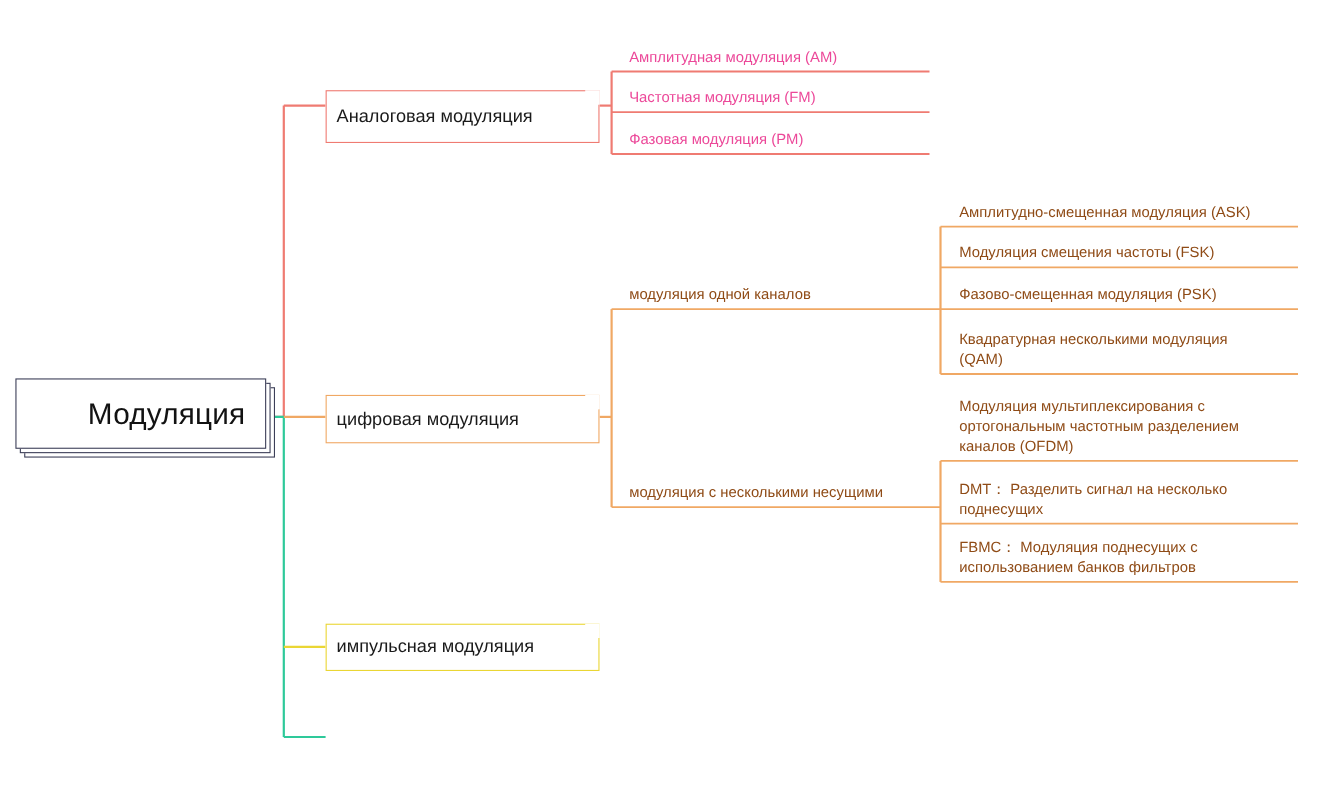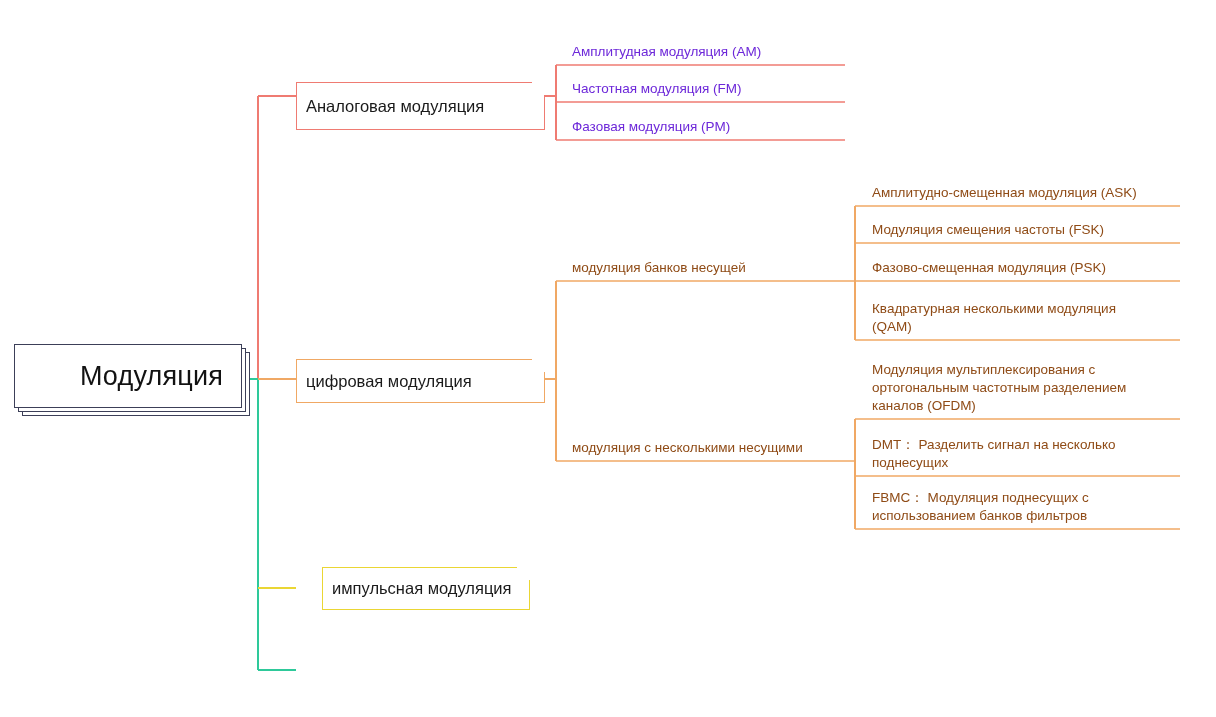--- a/index.html
+++ b/index.html
@@ -100,21 +100,21 @@
     font-size: 13.5px;
     line-height: 18px;
     z-index: 4;
     background: transparent;
   }
   .leaf span.txt {
     display: block;
     white-space: pre-line;
   }
 
-  .t-red  { color: #6d28d9; }
+  .t-red  { color: #ec4899; }
   .t-org  { color: #8f4b16; }
 </style>
 </head>
 <body>
 
 <div id="canvas">
 
   <svg id="lines" viewBox="0 0 1216 717" width="1216" height="717" fill="none">
 
     <path d="M246 379 H258 V96" stroke="#ef7b72" stroke-width="2" fill="none"></path>
@@ -172,21 +172,21 @@
   <div class="leaf t-red" style="left:556px; top:108px; width:290px; height:32px;">
     <span class="txt">Фазовая модуляция (PM)</span>
   </div>
 
   <div class="l1-node" style="left:296px; top:359px; width:249px; height:44px; border:1.6px solid #f0a864;">
     <span>цифровая модуляция</span>
     <span class="fold"></span>
   </div>
 
   <div class="leaf t-org" style="left:556px; top:249px; width:300px; height:32px;">
-    <span class="txt">модуляция банков несущей</span>
+    <span class="txt">модуляция одной каналов</span>
   </div>
   <div class="leaf t-org" style="left:556px; top:429px; width:300px; height:32px;">
     <span class="txt">модуляция с несколькими несущими</span>
   </div>
 
   <div class="leaf t-org" style="left:856px; top:174px; width:325px; height:32px;">
     <span class="txt">Амплитудно-смещенная модуляция (ASK)</span>
   </div>
   <div class="leaf t-org" style="left:856px; top:211px; width:325px; height:32px;">
     <span class="txt">Модуляция смещения частоты (FSK)</span>
@@ -201,19 +201,19 @@
   <div class="leaf t-org" style="left:856px; top:349px; width:305px; height:70px;">
     <span class="txt">Модуляция мультиплексирования с ортогональным частотным разделением каналов (OFDM)</span>
   </div>
   <div class="leaf t-org" style="left:856px; top:424px; width:300px; height:52px;">
     <span class="txt">DMT： Разделить сигнал на несколько поднесущих</span>
   </div>
   <div class="leaf t-org" style="left:856px; top:477px; width:300px; height:52px;">
     <span class="txt">FBMC： Модуляция поднесущих с использованием банков фильтров</span>
   </div>
 
-  <div class="l1-node" style="left:296px; top:567px; width:208px; height:43px; border:1.6px solid #ead634;margin-left:26px;">
+  <div class="l1-node" style="left:296px; top:567px; width:249px; height:43px; border:1.6px solid #ead634;">
     <span>импульсная модуляция</span>
     <span class="fold"></span>
   </div>
 
 
 </div>
 
 </body></html>

